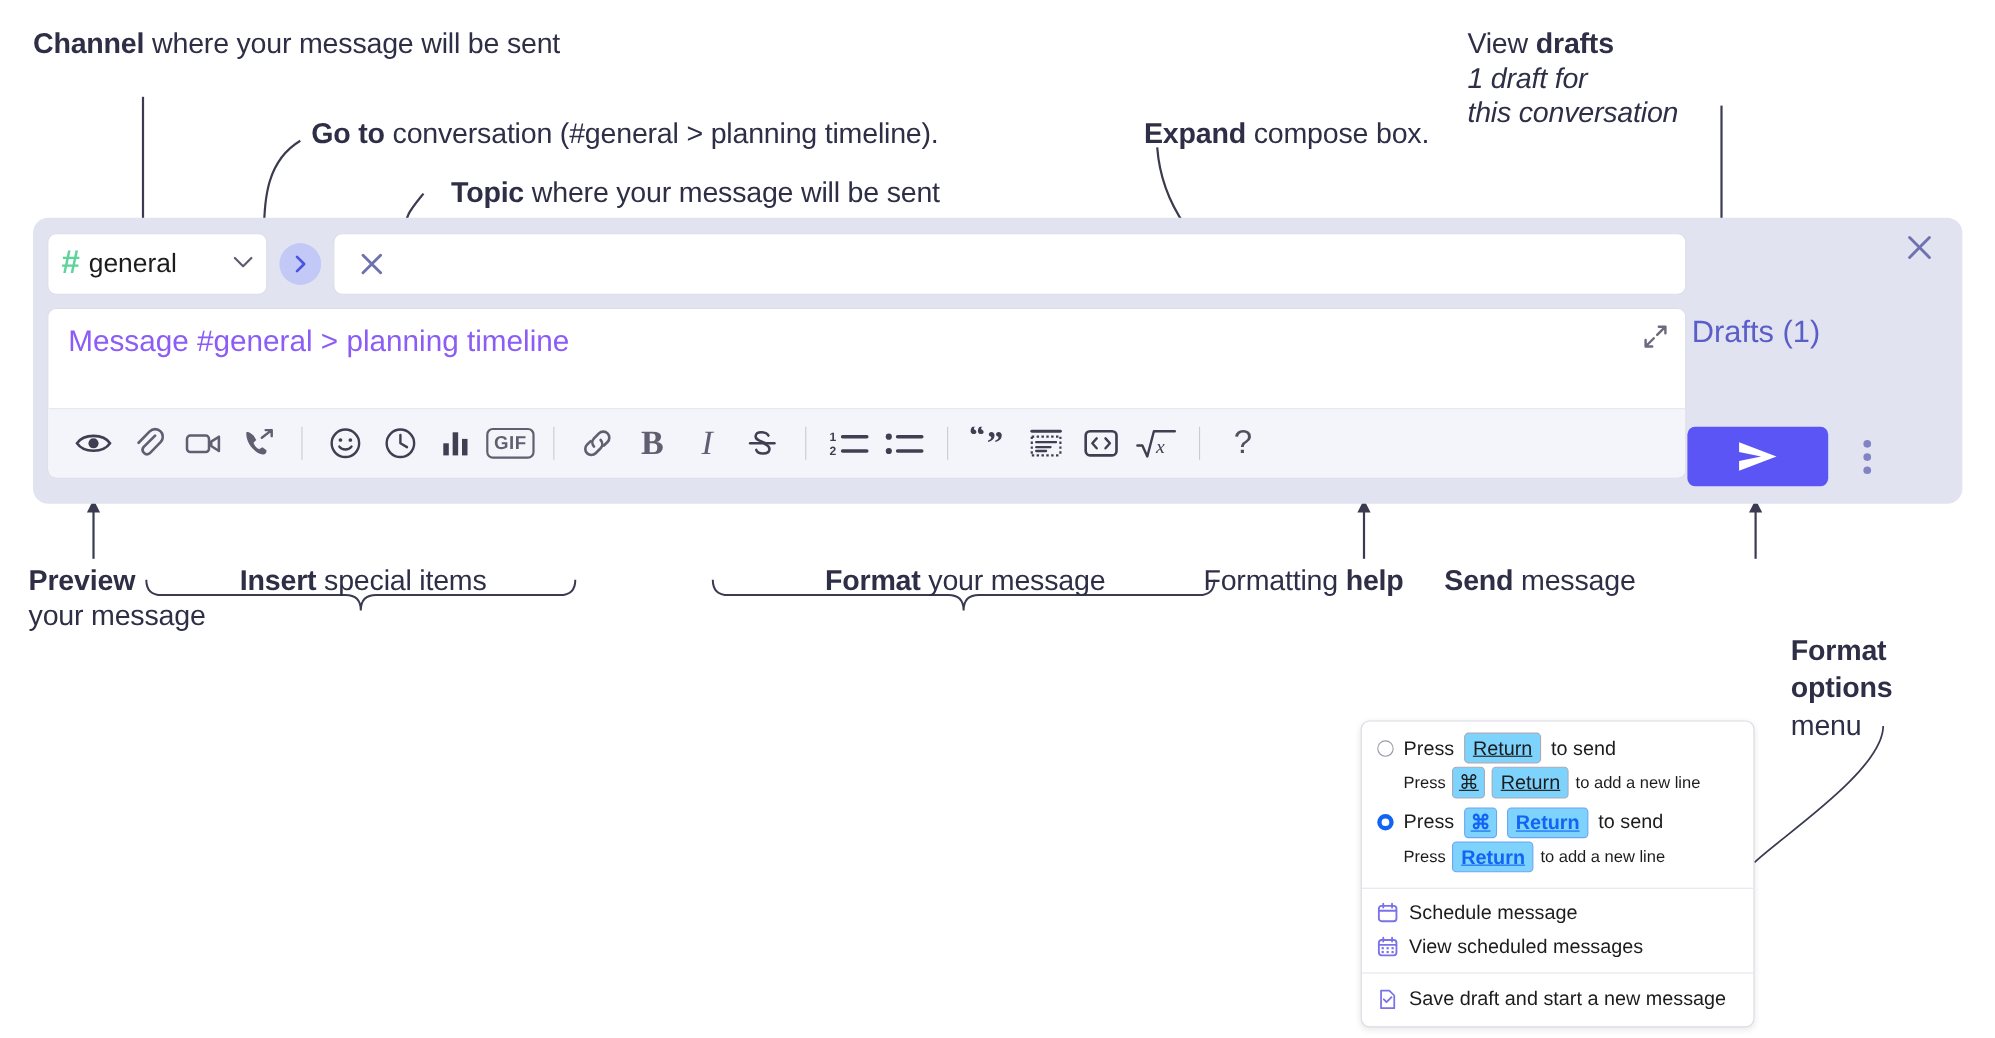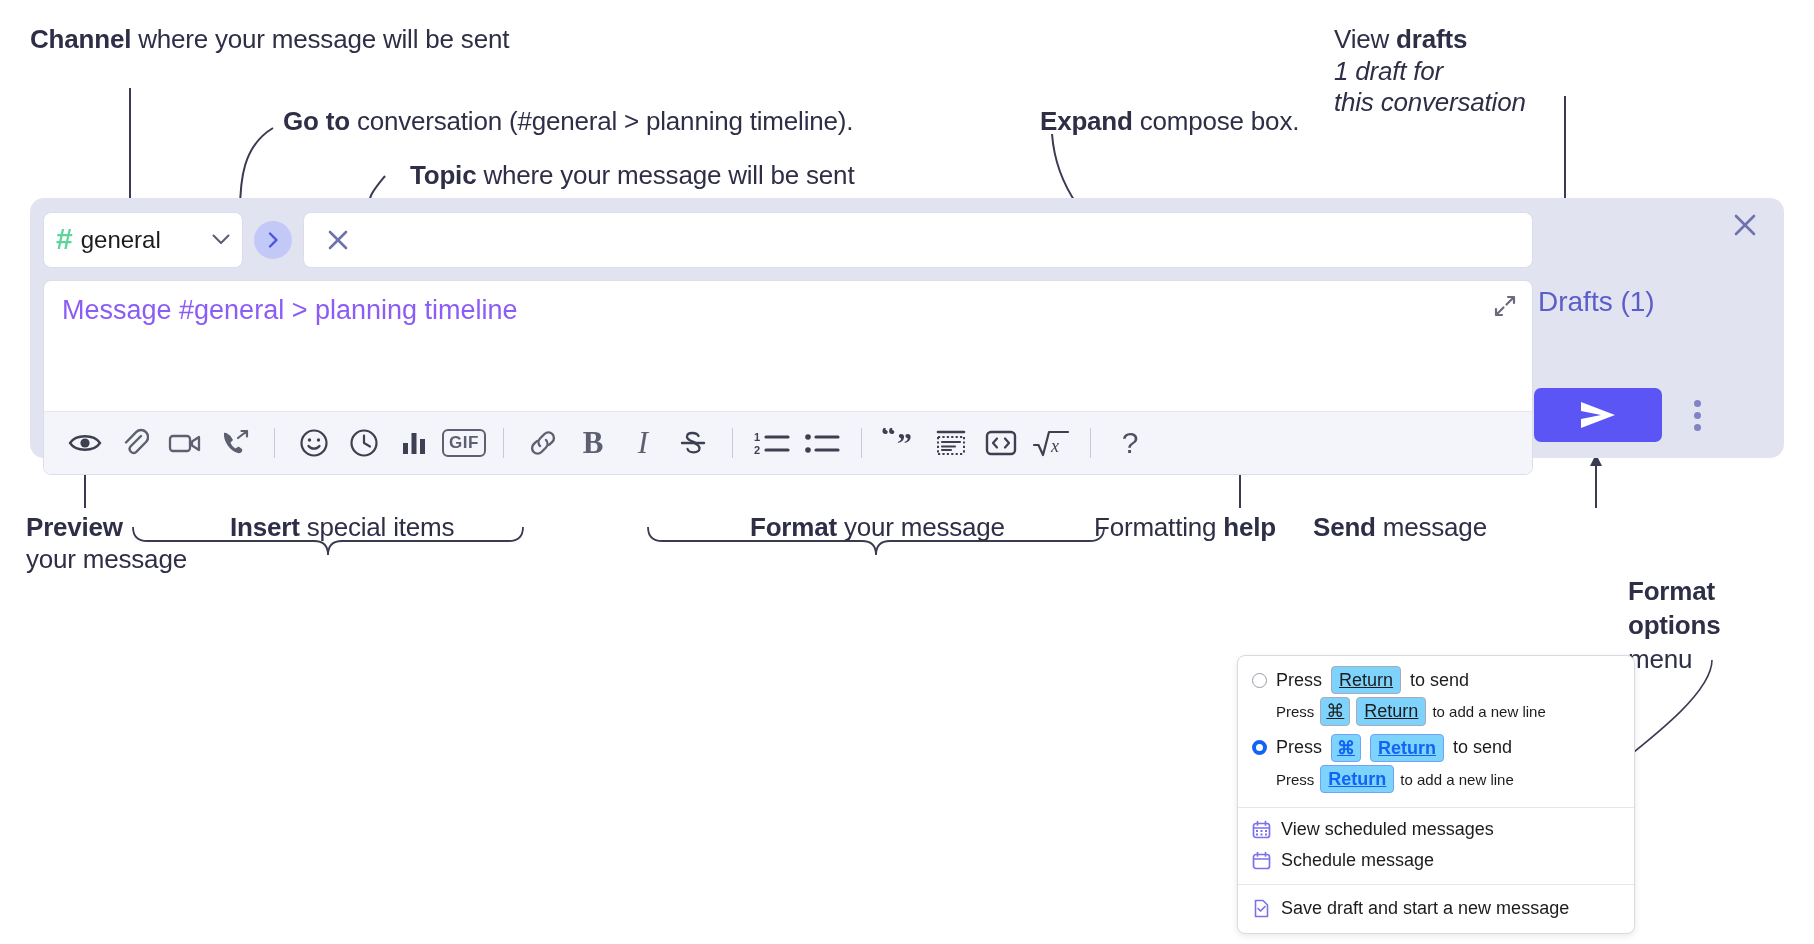--- a/index.html
+++ b/index.html
@@ -110,21 +110,20 @@
   }
 
   
   #toolbar {
     height: 62px;
     background: #f4f5fa;
     border-top: 1px solid #e6e7f0;
     display: flex; align-items: center;
     padding: 0 16px;
     gap: 0;
-    margin-top: 40px;
   }
   .tbtn {
     width: 50px; height: 46px;
     display: flex; align-items: center; justify-content: center;
     cursor: pointer;
     color: #5e5f70;
   }
   .tsep {
     width: 1px; height: 30px; background: #c9cad8;
     margin: 0 14px;
@@ -166,21 +165,21 @@
   }
   #overflow-button i {
     width: 7px; height: 7px; border-radius: 50%; background: #8183c4;
     display: block;
   }
 
   
   #compose-menu {
     position: absolute;
     left: 1237px; top: 655px;
-    width: 398px;
+    width: 358px;
     background: #fff;
     border: 1px solid #d9dae4;
     border-radius: 8px;
     box-shadow: 0 2px 6px rgba(0,0,0,0.09);
     font-size: 17px;
     color: #1d1c1d;
     box-sizing: border-box;
     overflow: hidden;
   }
   .menu-sec { padding: 10px 14px 10px 14px; }
@@ -268,21 +267,21 @@
   <div><span>View </span><b>drafts</b></div>
   <div class="ital">1 draft for</div>
   <div class="ital">this conversation</div>
 </div>
 
 <div class="anno" style="left:26px; top:512px;">
   <div><b>Preview</b></div>
   <div>your message</div>
 </div>
 
-<div class="anno" style="left:230px; top:512px;">
+<div class="anno" style="left:218px; top:512px;">
   <b>Insert</b><span> special items</span>
 </div>
 
 <div class="anno" style="left:750px; top:512px;">
   <b>Format</b><span> your message</span>
 </div>
 
 <div class="anno" style="left:1094px; top:512px;">
   <span>Formatting </span><b>help</b>
 </div>
@@ -521,48 +520,48 @@
     <div class="opt-sub">
       <span>Press </span>
       <span class="key blue">Return</span>
       <span> to add a new line</span>
     </div>
   </div>
 
   <div class="menu-div"></div>
 
   <div style="padding:6px 0 8px 0;">
+    <div class="mitem">
+      <span class="mico">
+        <svg width="19" height="19" viewBox="0 0 19 19">
+            <rect x="1.5" y="3.5" width="16" height="14" rx="2.5" fill="none" stroke="#7b72e9" stroke-width="1.7"></rect>
+            <path d="M1.5 8 L17.5 8" stroke="#7b72e9" stroke-width="1.7"></path>
+            <path d="M5.5 1.5 L5.5 5 M13.5 1.5 L13.5 5" stroke="#7b72e9" stroke-width="1.7" stroke-linecap="round"></path>
+          </svg>
+      </span>
+      <span>Schedule message</span>
+    </div>
     <div class="mitem">
       <span class="mico">
         <svg width="19" height="19" viewBox="0 0 19 19">
             <rect x="1.5" y="3.5" width="16" height="14" rx="2.5" fill="none" stroke="#7b72e9" stroke-width="1.7"></rect>
             <path d="M1.5 8 L17.5 8" stroke="#7b72e9" stroke-width="1.7"></path>
             <path d="M5.5 1.5 L5.5 5 M13.5 1.5 L13.5 5" stroke="#7b72e9" stroke-width="1.7" stroke-linecap="round"></path>
             <g fill="#7b72e9">
               <rect x="4" y="10" width="2" height="2"></rect>
               <rect x="8.5" y="10" width="2" height="2"></rect>
               <rect x="13" y="10" width="2" height="2"></rect>
               <rect x="4" y="13.5" width="2" height="2"></rect>
               <rect x="8.5" y="13.5" width="2" height="2"></rect>
               <rect x="13" y="13.5" width="2" height="2"></rect>
             </g>
           </svg>
       </span>
       <span>View scheduled messages</span>
     </div>
-    <div class="mitem">
-      <span class="mico">
-        <svg width="19" height="19" viewBox="0 0 19 19">
-            <rect x="1.5" y="3.5" width="16" height="14" rx="2.5" fill="none" stroke="#7b72e9" stroke-width="1.7"></rect>
-            <path d="M1.5 8 L17.5 8" stroke="#7b72e9" stroke-width="1.7"></path>
-            <path d="M5.5 1.5 L5.5 5 M13.5 1.5 L13.5 5" stroke="#7b72e9" stroke-width="1.7" stroke-linecap="round"></path>
-          </svg>
-      </span>
-      <span>Schedule message</span>
-    </div>
   </div>
 
   <div class="menu-div"></div>
 
   <div style="padding:8px 0 9px 0;">
     <div class="mitem">
       <span class="mico">
         <svg width="19" height="19" viewBox="0 0 19 19">
             <path d="M3.5 1.5 L11 1.5 L15.5 6 L15.5 17.5 L3.5 17.5 Z" fill="none" stroke="#7b72e9" stroke-width="1.6" stroke-linejoin="round"></path>
             <path d="M6 9.5 L8.5 12 L13 7.5" fill="none" stroke="#7b72e9" stroke-width="1.7" stroke-linecap="round" stroke-linejoin="round"></path>

